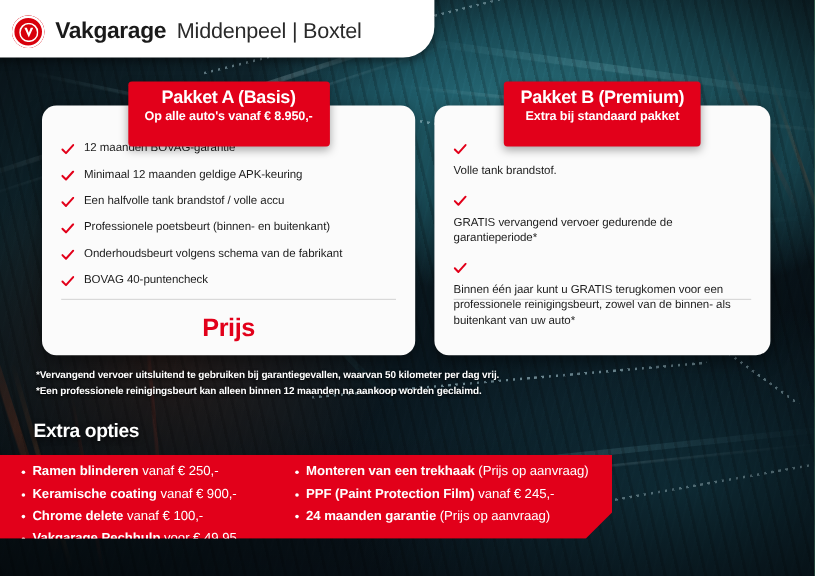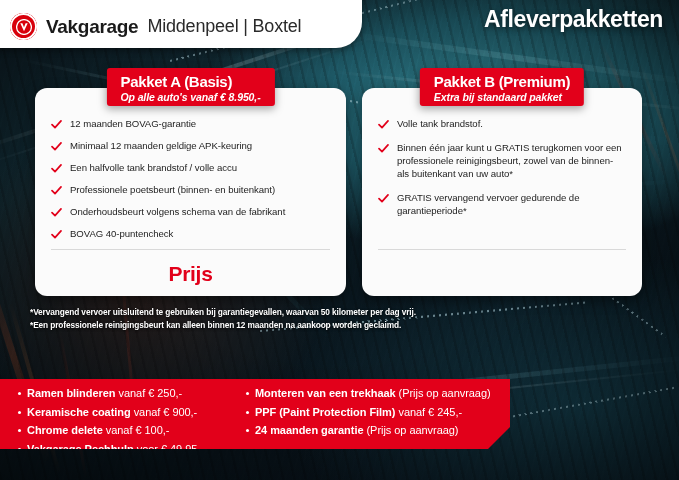--- a/index.html
+++ b/index.html
@@ -90,37 +90,38 @@
     box-shadow: 0 4px 14px rgba(0,0,0,.45);
     z-index: 4;
   }
   .card-a { left: 35px; top: 88px; width: 311px; height: 208px; }
   .card-b { left: 362px; top: 88px; width: 280px; height: 208px; }
 
   .ribbon {
     position: absolute; top: -20px;
     background: #e2001a;
     border-radius: 3px;
-    padding: 5px 14px 2px;
+    padding: 5px 14px 18px;
+    text-align: center;
     box-shadow: 0 3px 8px rgba(0,0,0,.35);
     z-index: 5;
     white-space: nowrap;
   }
   .ribbon-a { left: 50%; transform: translateX(-50%); }
   .ribbon-b { left: 50%; transform: translateX(-50%); }
   .ribbon-title { font-size: 15px; font-weight: bold; color: #fff; letter-spacing: -0.3px; line-height: 1.15; }
-  .ribbon-sub { font-size: 10.5px; font-style: italic; font-weight: bold; color: #fff; letter-spacing: -0.1px; line-height: 1.2; margin-top: 1px; }
+  .ribbon-sub { font-size: 10.5px; font-weight: bold; color: #fff; letter-spacing: -0.1px; line-height: 1.2; margin-top: 1px; }
 
   .feat-list { list-style: none; padding: 30px 16px 0 16px; }
   .feat-list.b { padding-top: 30px; }
   .feat {
     display: flex; align-items: flex-start; gap: 8px;
     margin-bottom: 9px;
   }
-  .feat.b { margin-bottom: 11px; }
+  .feat.b { margin-bottom: 11px; flex-direction: column; }
   .check { flex: 0 0 auto; width: 11px; margin-top: 2px; }
   .check svg { display: block; }
   .feat-text { font-size: 9.6px; color: #1d1d1d; line-height: 1.35; letter-spacing: -0.05px; }
 
   .price-sep {
     position: absolute; left: 16px; right: 16px; bottom: 46px;
     height: 1px; background: #d9d9d9;
   }
   .price {
     position: absolute; left: 0; right: 0; bottom: 10px;
@@ -212,21 +213,20 @@
         <svg width="16" height="16" viewBox="0 0 16 16" aria-hidden="true">
           <circle cx="8" cy="8" r="7.4" fill="#d8000c" stroke="#ffffff" stroke-width="1.3"></circle>
           <path d="M4.3 4.2 L8 12.2 L11.7 4.2 L9.6 4.2 L8 8.3 L6.4 4.2 Z" fill="#ffffff"></path>
         </svg>
       </span>
       <span class="brand-name">Vakgarage</span>
       <span class="brand-loc">Middenpeel | Boxtel</span>
     </div>
   </div>
 
-  <div class="poster-title">Afleverpakketten</div>
 
   <div class="card card-a">
     <div class="ribbon ribbon-a">
       <div class="ribbon-title">Pakket A (Basis)</div>
       <div class="ribbon-sub">Op alle auto's vanaf € 8.950,-</div>
     </div>
     <ul class="feat-list" id="feats-a">
         <li class="feat">
           <span class="check">
             <svg width="11" height="9" viewBox="0 0 11 9" aria-hidden="true">
@@ -293,39 +293,40 @@
             </svg>
           </span>
           <span class="feat-text">Volle tank brandstof.</span>
         </li>
         <li class="feat b">
           <span class="check">
             <svg width="11" height="9" viewBox="0 0 11 9" aria-hidden="true">
               <path d="M1 4.6 L4 7.6 L10 0.9" fill="none" stroke="#E2001A" stroke-width="1.7" stroke-linecap="round" stroke-linejoin="round"></path>
             </svg>
           </span>
+          <span class="feat-text">GRATIS vervangend vervoer gedurende de garantieperiode*</span>
+        </li>
+        <li class="feat b">
+          <span class="check">
+            <svg width="11" height="9" viewBox="0 0 11 9" aria-hidden="true">
+              <path d="M1 4.6 L4 7.6 L10 0.9" fill="none" stroke="#E2001A" stroke-width="1.7" stroke-linecap="round" stroke-linejoin="round"></path>
+            </svg>
+          </span>
           <span class="feat-text">Binnen één jaar kunt u GRATIS terugkomen voor een professionele reinigingsbeurt, zowel van de binnen- als buitenkant van uw auto*</span>
-        </li>
-        <li class="feat b">
-          <span class="check">
-            <svg width="11" height="9" viewBox="0 0 11 9" aria-hidden="true">
-              <path d="M1 4.6 L4 7.6 L10 0.9" fill="none" stroke="#E2001A" stroke-width="1.7" stroke-linecap="round" stroke-linejoin="round"></path>
-            </svg>
-          </span>
-          <span class="feat-text">GRATIS vervangend vervoer gedurende de garantieperiode*</span>
         </li>
       </ul>
     <div class="price-sep"></div>
   </div>
 
   <div class="footnotes">
     <div class="footnote">*Vervangend vervoer uitsluitend te gebruiken bij garantiegevallen, waarvan 50 kilometer per dag vrij.</div>
     <div class="footnote">*Een professionele reinigingsbeurt kan alleen binnen 12 maanden na aankoop worden geclaimd.</div>
   </div>
 
+  <div class="extra-title">Extra opties</div>
   <div class="options-bar">
     <div class="options-cols">
       <ul class="opt-col left" id="opts-left">
           <li class="opt">
             <span class="dot"></span>
             <span class="opt-text"><b>Ramen blinderen</b><span> vanaf € 250,-</span></span>
           </li>
           <li class="opt">
             <span class="dot"></span>
             <span class="opt-text"><b>Keramische coating</b><span> vanaf € 900,-</span></span>

